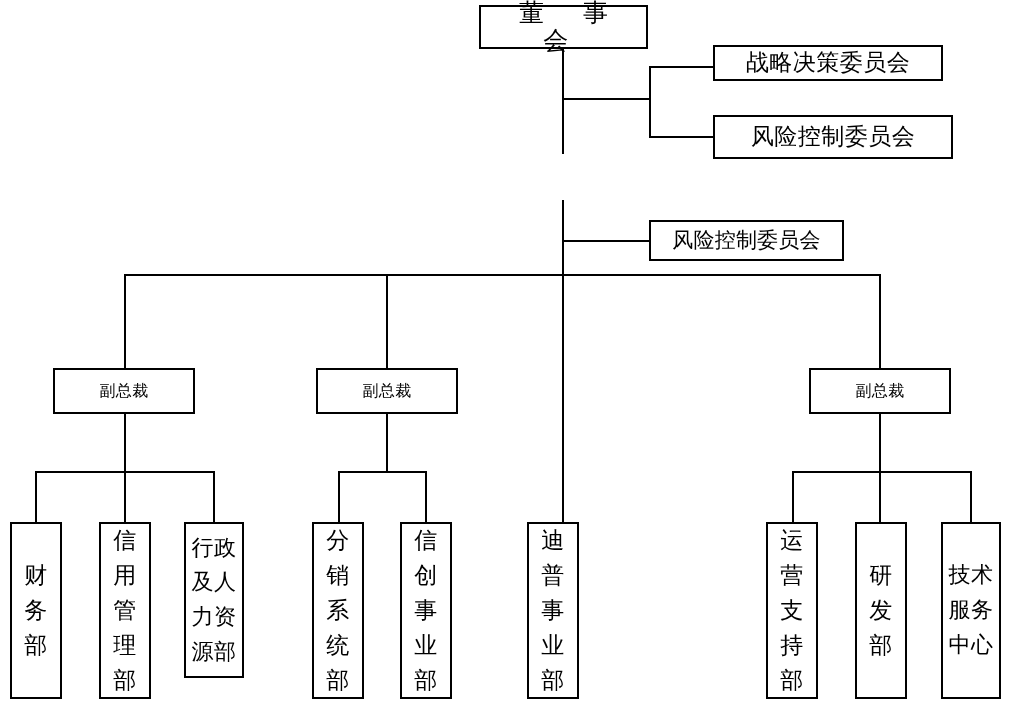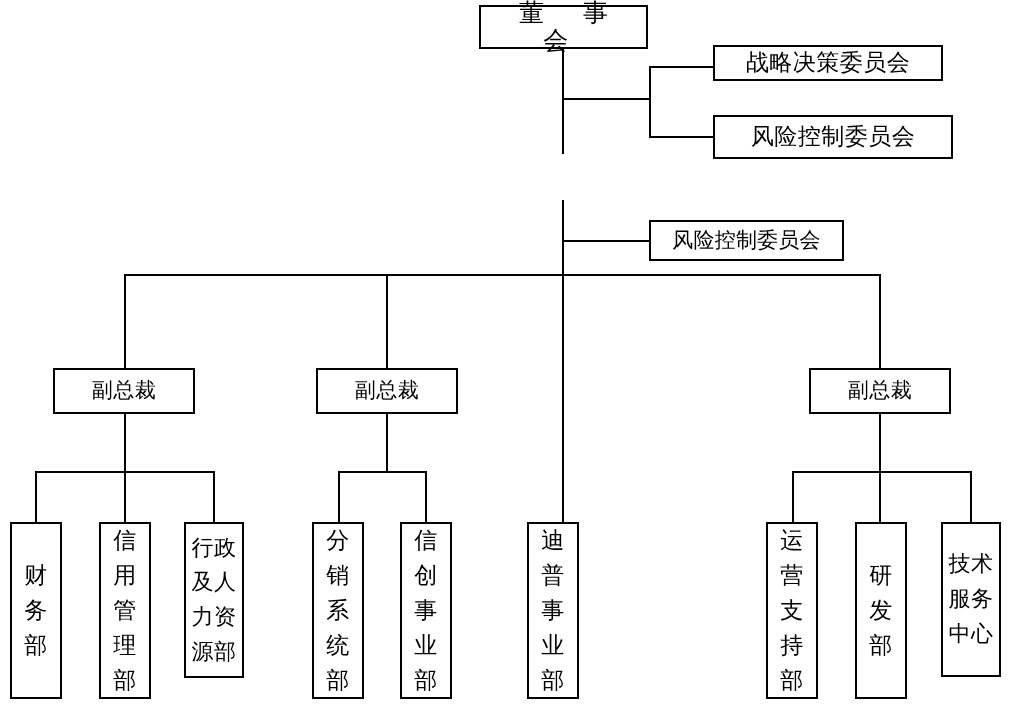--- a/index.html
+++ b/index.html
@@ -31,21 +31,21 @@
     text-align:center;
     line-height:1.12;
     white-space:pre-line;
     font-weight:500;
   }
   
   .wide .lbl{ letter-spacing:0.62em; text-indent:0.62em; font-size:25px; }
   .title2 .lbl{ letter-spacing:1.15em; text-indent:1.15em; font-size:25px; }
   .committee .lbl{ font-size:23px; letter-spacing:0.02em; }
   .newprod .lbl{ font-size:21px; letter-spacing:0.01em; }
-  .vp .lbl{ font-size:21px; letter-spacing:0.02em; }
+  .vp .lbl{ font-size:16px; letter-spacing:0.02em; }
   
   .dept{ align-items:center; justify-content:center; }
   .dept .lbl{
     font-size:23px;
     line-height:1.52;
     letter-spacing:0.02em;
   }
   .dept.w2 .lbl{ font-size:22px; line-height:1.58; }
 
   
@@ -171,19 +171,19 @@
 营
 支
 持
 部</span>
   </div>
   <div class="box dept" style="left:855px; top:522px; width:52px; height:177px;">
     <span class="lbl">研
 发
 部</span>
   </div>
-  <div class="box dept w2" style="left:941px; top:522px; width:60px; height:155px;">
+  <div class="box dept w2" style="left:941px; top:522px; width:60px; height:177px;">
     <span class="lbl">技术
 服务
 中心</span>
   </div>
 
 </div>
 
 </body></html>

